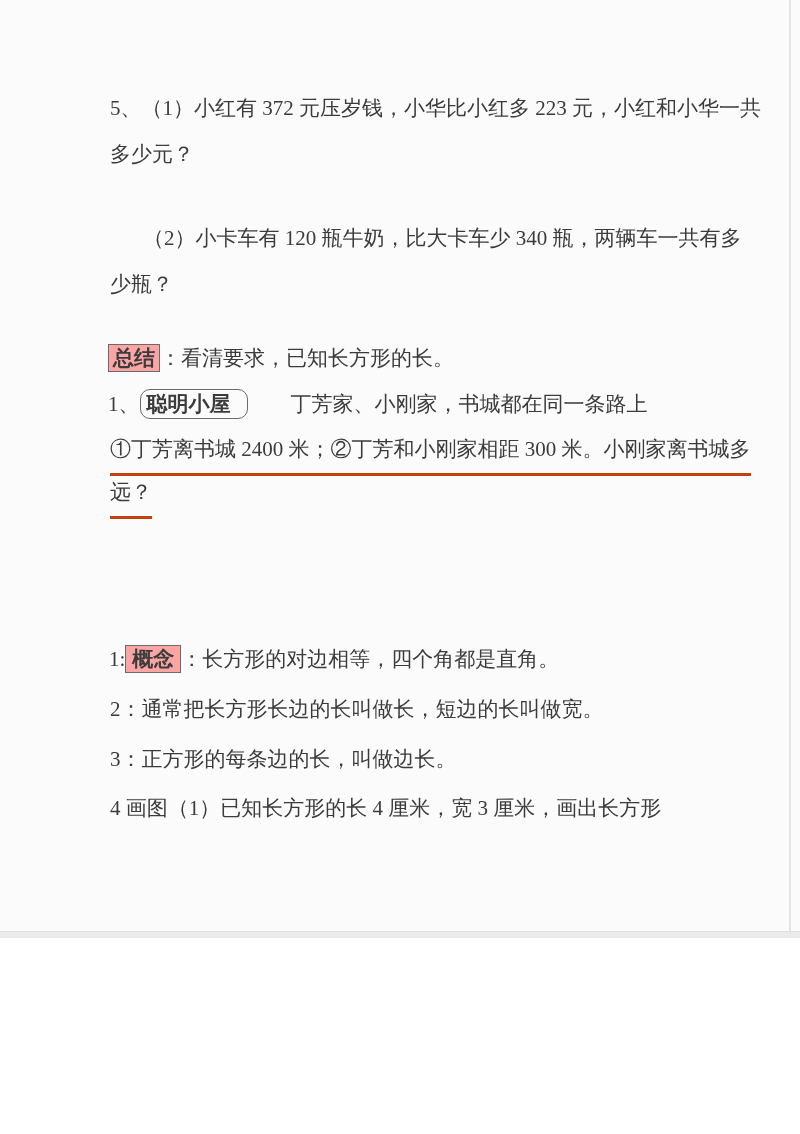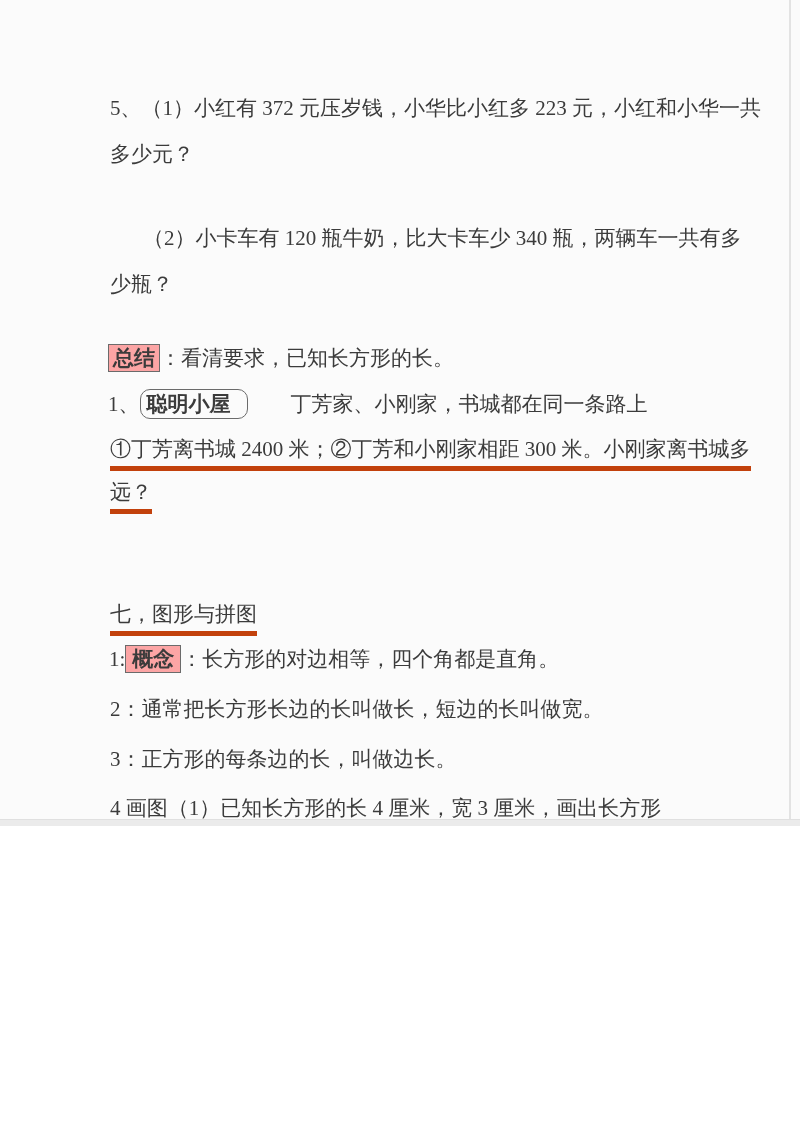--- a/index.html
+++ b/index.html
@@ -3,21 +3,21 @@
 <meta charset="utf-8">
 <style>
   html, body {
     margin: 0;
     padding: 0;
     background: #ffffff;
   }
   .page {
     position: relative;
     width: 800px;
-    height: 826px;
+    height: 938px;
     background: #fbfbfb;
     overflow: hidden;
     font-family: "Liberation Serif", "DejaVu Serif", serif;
     color: #3b3b3b;
     font-size: 21px;
   }
   .line {
     position: absolute;
     white-space: nowrap;
     line-height: 30px;
@@ -36,22 +36,22 @@
     padding: 1px 16px 1px 6px;
     margin-right: 43px;
     border-radius: 10px;
   }
   .kw-box.concept {
     font-weight: bold;
     padding: 0 6px;
   }
   .ul {
     display: inline-block;
-    border-bottom: 5px solid #c2410c;
-    padding-bottom: 3px;
+    border-bottom: 3px solid #c2410c;
+    padding-bottom: 10px;
     line-height: 27px;
   }
   .watermark {
     position: absolute;
     left: 366px;
     top: 980px;
     font-family: "DejaVu Sans", "Liberation Sans", sans-serif;
     font-weight: bold;
     font-size: 70px;
     letter-spacing: 3px;
@@ -94,23 +94,20 @@
     <span>1、</span><span class="kw-box outline">聪明小屋</span><span>丁芳家、小刚家，书城都在同一条路上</span>
   </div>
 
   <div class="line" style="left:110px; top:434px">
     <span class="ul">①丁芳离书城 2400 米；②丁芳和小刚家相距 300 米。小刚家离书城多</span>
   </div>
   <div class="line" style="left:110px; top:477px">
     <span class="ul">远？</span>
   </div>
 
-  <div class="line" style="left:110px; top:599px">
-    <span class="ul">七，图形与拼图</span>
-  </div>
 
   <div class="line" style="left:109px; top:644px">
     <span>1:</span><span class="kw-box concept">概念</span><span>：长方形的对边相等，四个角都是直角。</span>
   </div>
 
   <div class="line" style="left:110px; top:694px">2：通常把长方形长边的长叫做长，短边的长叫做宽。</div>
   <div class="line" style="left:110px; top:744px">3：正方形的每条边的长，叫做边长。</div>
   <div class="line" style="left:110px; top:793px">4 画图（1）已知长方形的长 4 厘米，宽 3 厘米，画出长方形</div>
 
   <div class="watermark">bzxz.net</div>

